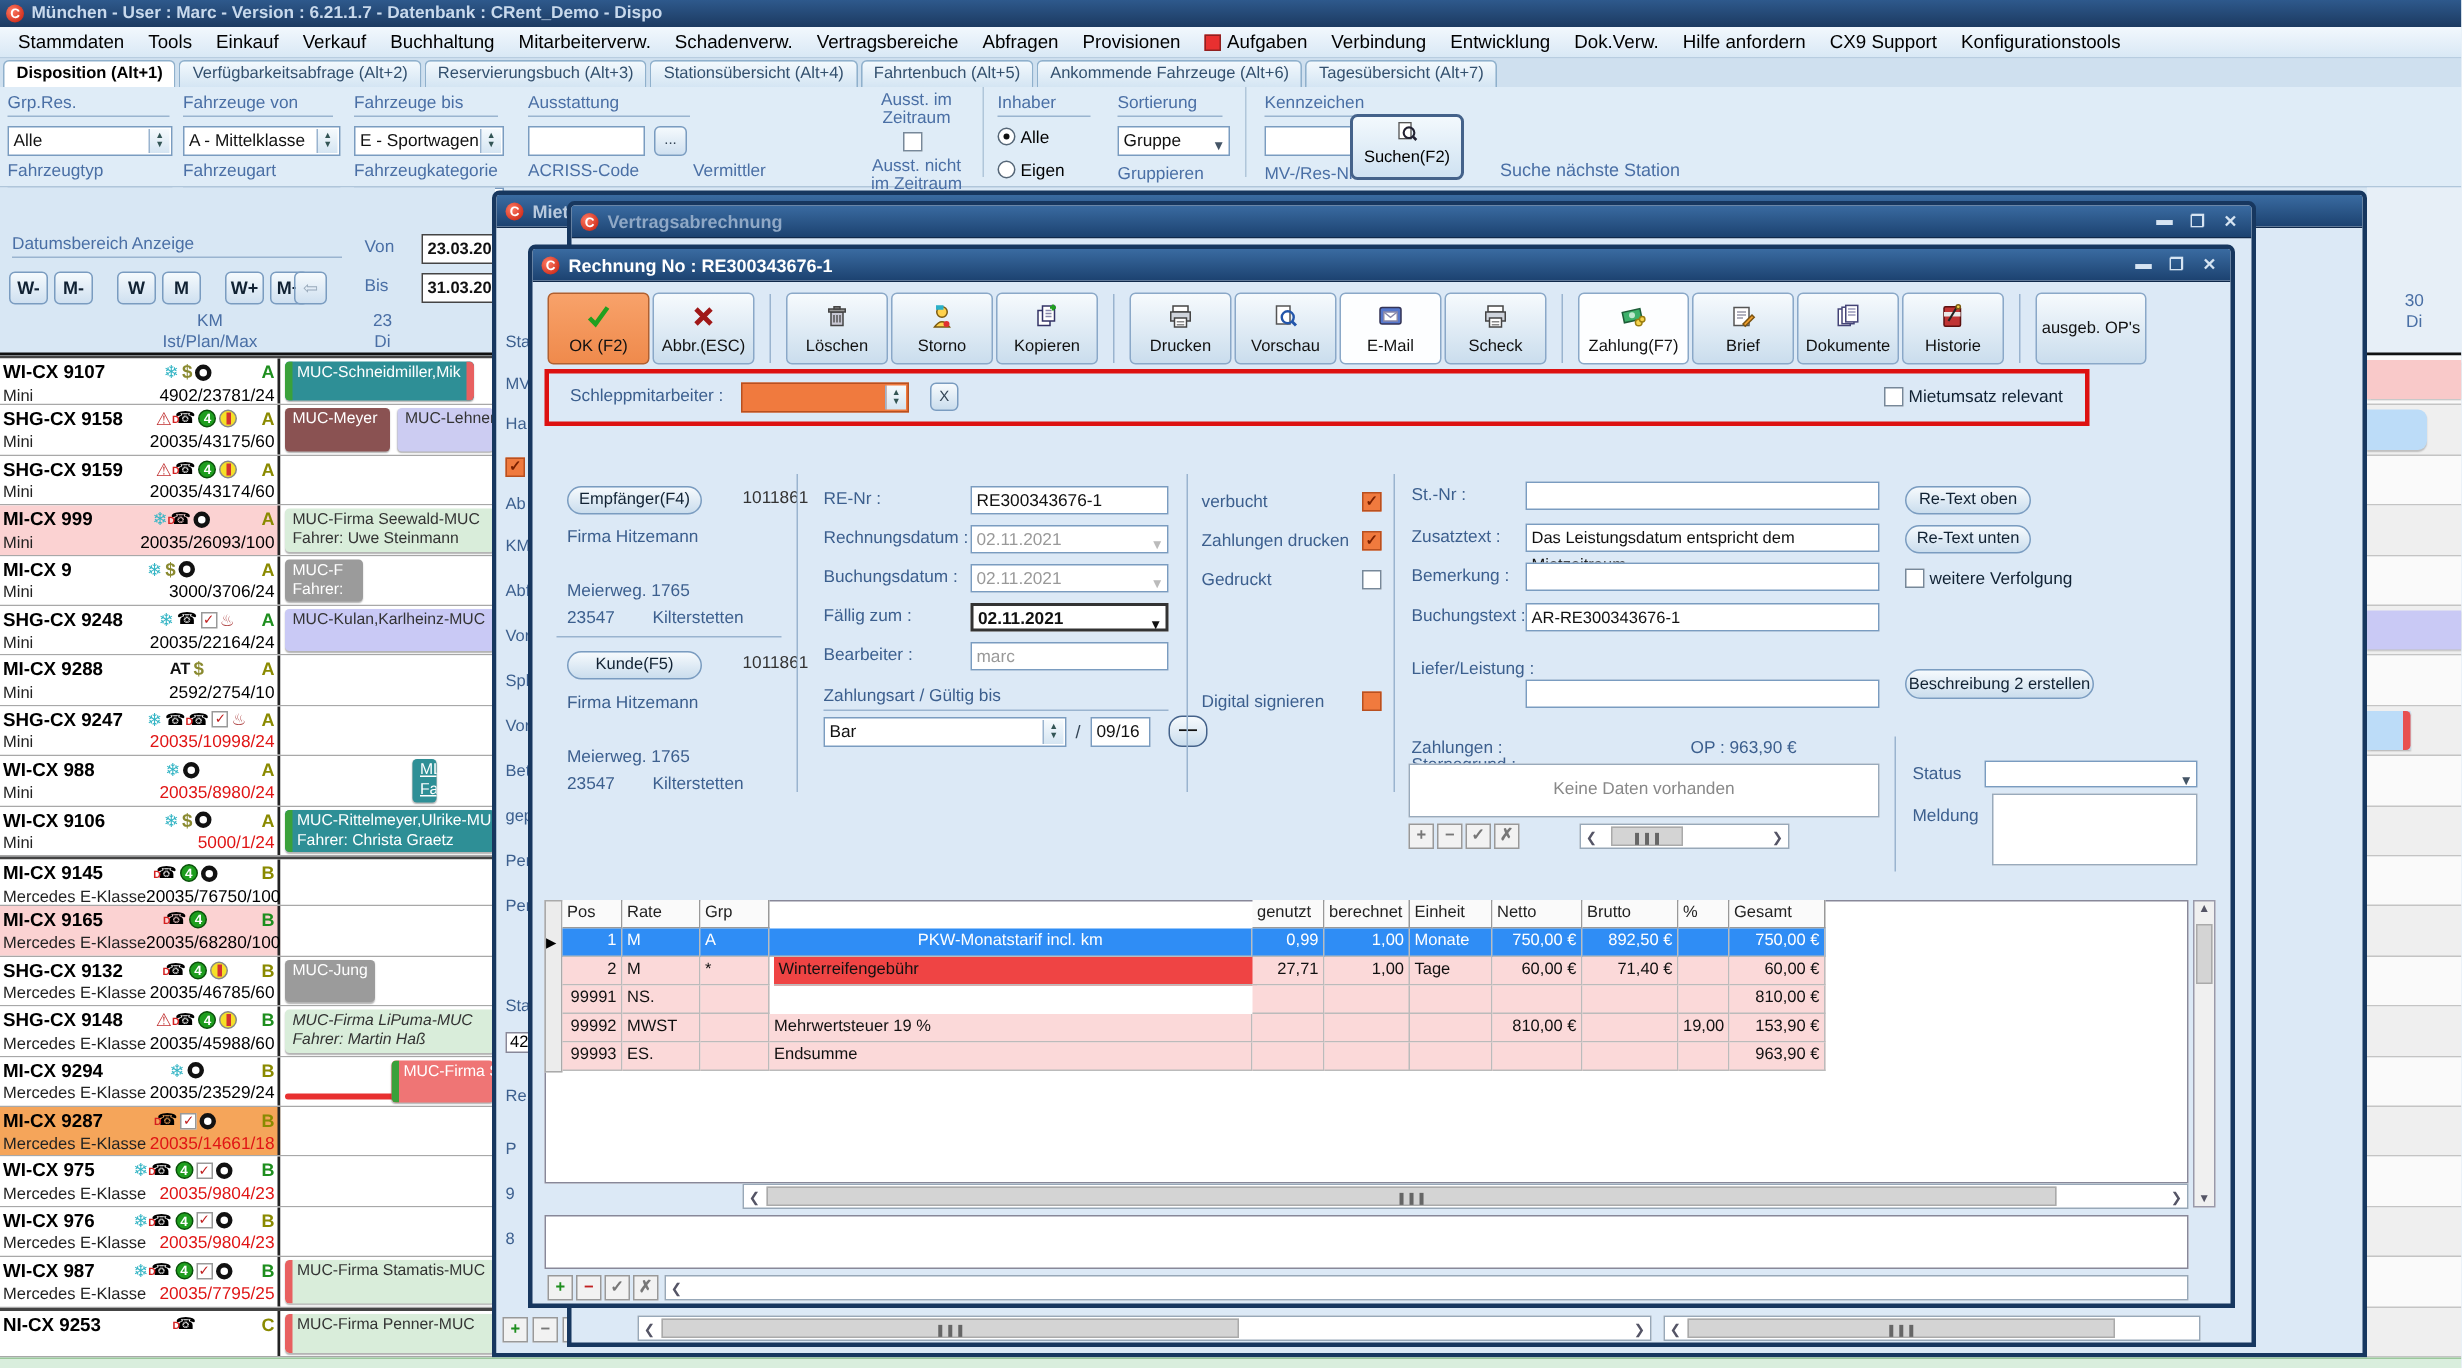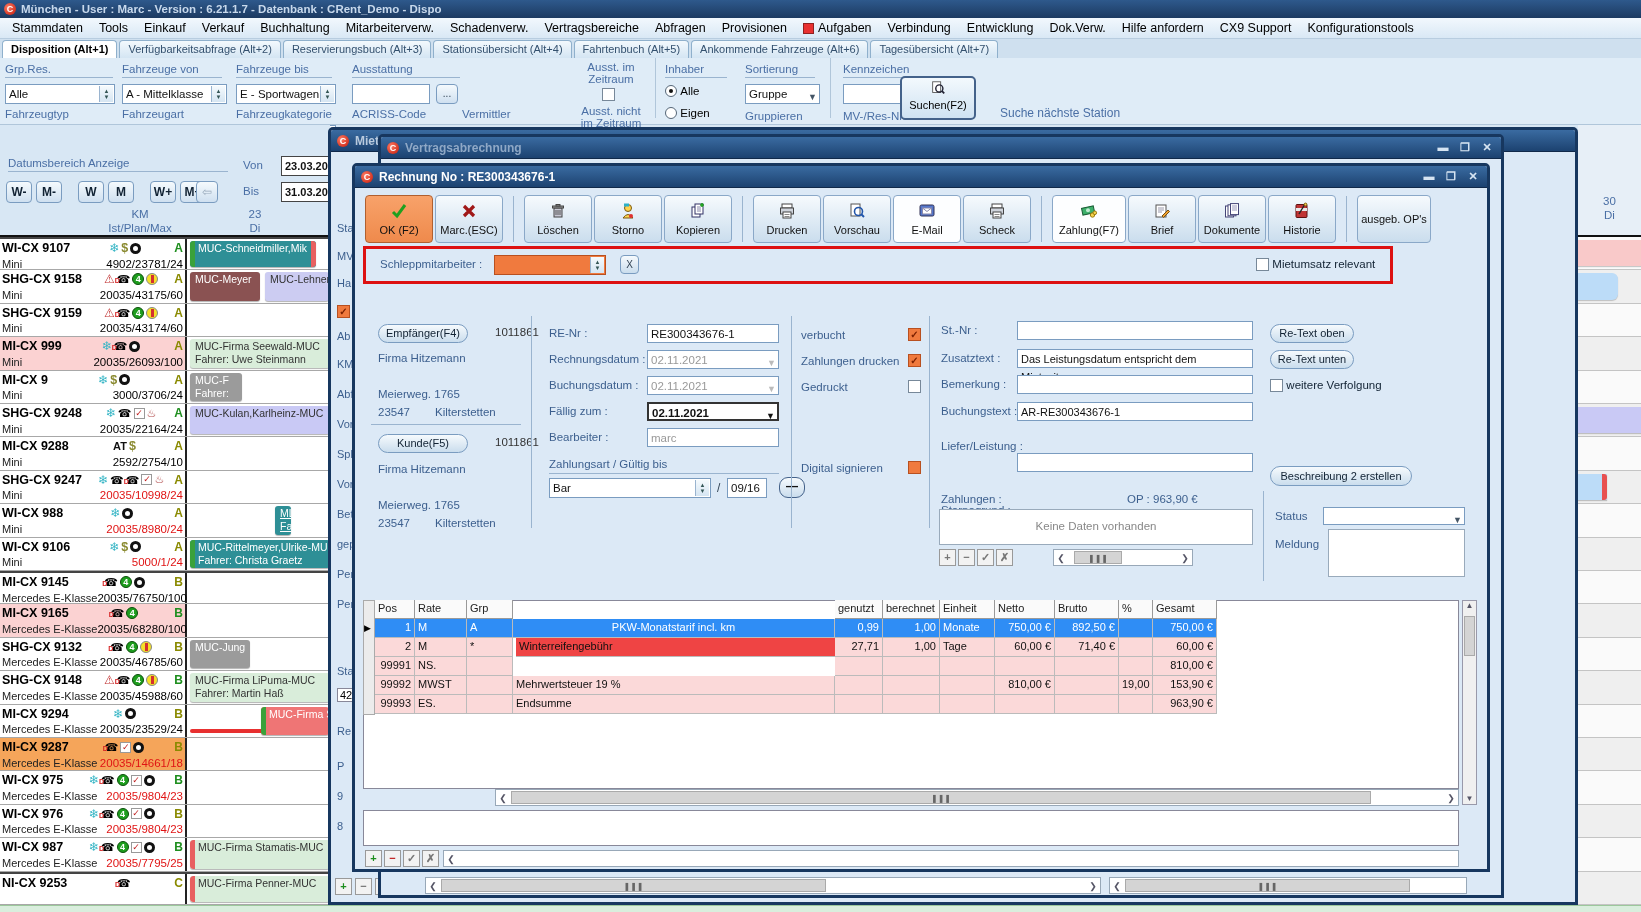--- a/index.html
+++ b/index.html
@@ -481,21 +481,21 @@
               </span>
             </span>
             <span class="clsA" style="color: rgb(30, 142, 30);">B</span>
           </div>
           <div class="l2">
             <span class="model">Mercedes E-Klasse</span>
             <span class="km">20035/45988/60</span>
           </div>
         </div>
         <div class="vtl">
-          <div class="bar" style="left: 3px; width: 140px; background: rgb(217, 237, 218); color: rgb(51, 51, 51);">
+          <div class="bar" style="left: 3px; width: 140px; background: rgb(217, 237, 218); color: rgb(51, 51, 51); font-style: italic;">
             <div>MUC-Firma LiPuma-MUC</div>
             <div>Fahrer: Martin Haß</div>
           </div>
         </div>
       </div>
       <div class="vrow" style="top: 467.6px; height: 33.4px;">
         <div class="vinfo" style="background: rgb(255, 255, 255);">
           <div class="l1">
             <span class="plate">MI-CX 9294</span>
             <span class="icons">
@@ -725,21 +725,21 @@
         <div class="tbtn accent">
           <span><svg width="18" height="18" viewBox="0 0 18 18">
               <path d="M3 10 L7 14 L15 3" stroke="#1fa01f" stroke-width="3" fill="none"></path>
             </svg></span>
           <span>OK (F2)</span>
         </div>
         <div class="tbtn">
           <span><svg width="18" height="18" viewBox="0 0 18 18">
               <path d="M4 4 L14 14 M14 4 L4 14" stroke="#a01818" stroke-width="3.2"></path>
             </svg></span>
-          <span>Marc.(ESC)</span>
+          <span>Abbr.(ESC)</span>
         </div>
         <div class="tsep"></div>
         <div class="tbtn">
           <span><svg width="18" height="18" viewBox="0 0 18 18">
               <rect x="5" y="6" width="8" height="9" fill="#c8c8d4" stroke="#444"></rect>
               <rect x="3.5" y="4" width="11" height="2" fill="#999" stroke="#444"></rect>
               <rect x="7" y="2.5" width="4" height="1.5" fill="#999" stroke="#444"></rect>
               <path d="M7 8 v5 M9 8 v5 M11 8 v5" stroke="#555"></path>
             </svg></span>
           <span>Löschen</span>
@@ -904,21 +904,21 @@
         <div class="abs flbl" style="left: 586px; top: 239px;">Buchungstext :</div>
         <div class="abs inp" style="left: 662px; top: 236px; width: 236px; height: 19px; font-size: 11px;">AR-RE300343676-1</div>
         <div class="abs flbl" style="left: 586px; top: 274px;">Liefer/Leistung :</div>
         <div class="abs flbl" style="left: 586px; top: 290px; margin-top: 48px;">Stornogrund :</div>
         <div class="abs inp" style="left: 662px; top: 287px; width: 236px; height: 19px; font-size: 11px;"></div>
       </div>
 
     <div class="abs pillbtn" style="left:915px;top:158px;width:84px;height:19px;line-height:17px">Re-Text oben</div>
     <div class="abs pillbtn" style="left:915px;top:184px;width:84px;height:19px;line-height:17px">Re-Text unten</div>
     <div class="abs" style="left:915px;top:212px"><span class="cb" style="vertical-align:-3px"></span> <span style="font-size:11.5px;color:#123">weitere Verfolgung</span></div>
-    <div class="abs pillbtn" style="left:915px;top:300px;width:142px;height:20px;line-height:18px">Beschreibung 2 erstellen</div>
+    <div class="abs pillbtn" style="left:915px;top:280px;width:126px;height:20px;line-height:18px">Beschreibung 2 erstellen</div>
 
     <div class="abs flbl" style="left:586px;top:327px">Zahlungen :</div>
     <div class="abs flbl" style="left:772px;top:327px">OP : 963,90 €</div>
     <div class="abs" style="left:584px;top:343px;width:314px;height:36px;background:#fff;border:1px solid #9ab;color:#888;font-size:11.5px;text-align:center;padding-top:10px">Keine Daten vorhanden</div>
     <div class="abs" style="left:584px;top:383px;display:flex;gap:2px">
       <span class="minibtn">+</span>
         <span class="minibtn">−</span>
         <span class="minibtn">✓</span>
         <span class="minibtn">✗</span>
     </div>

